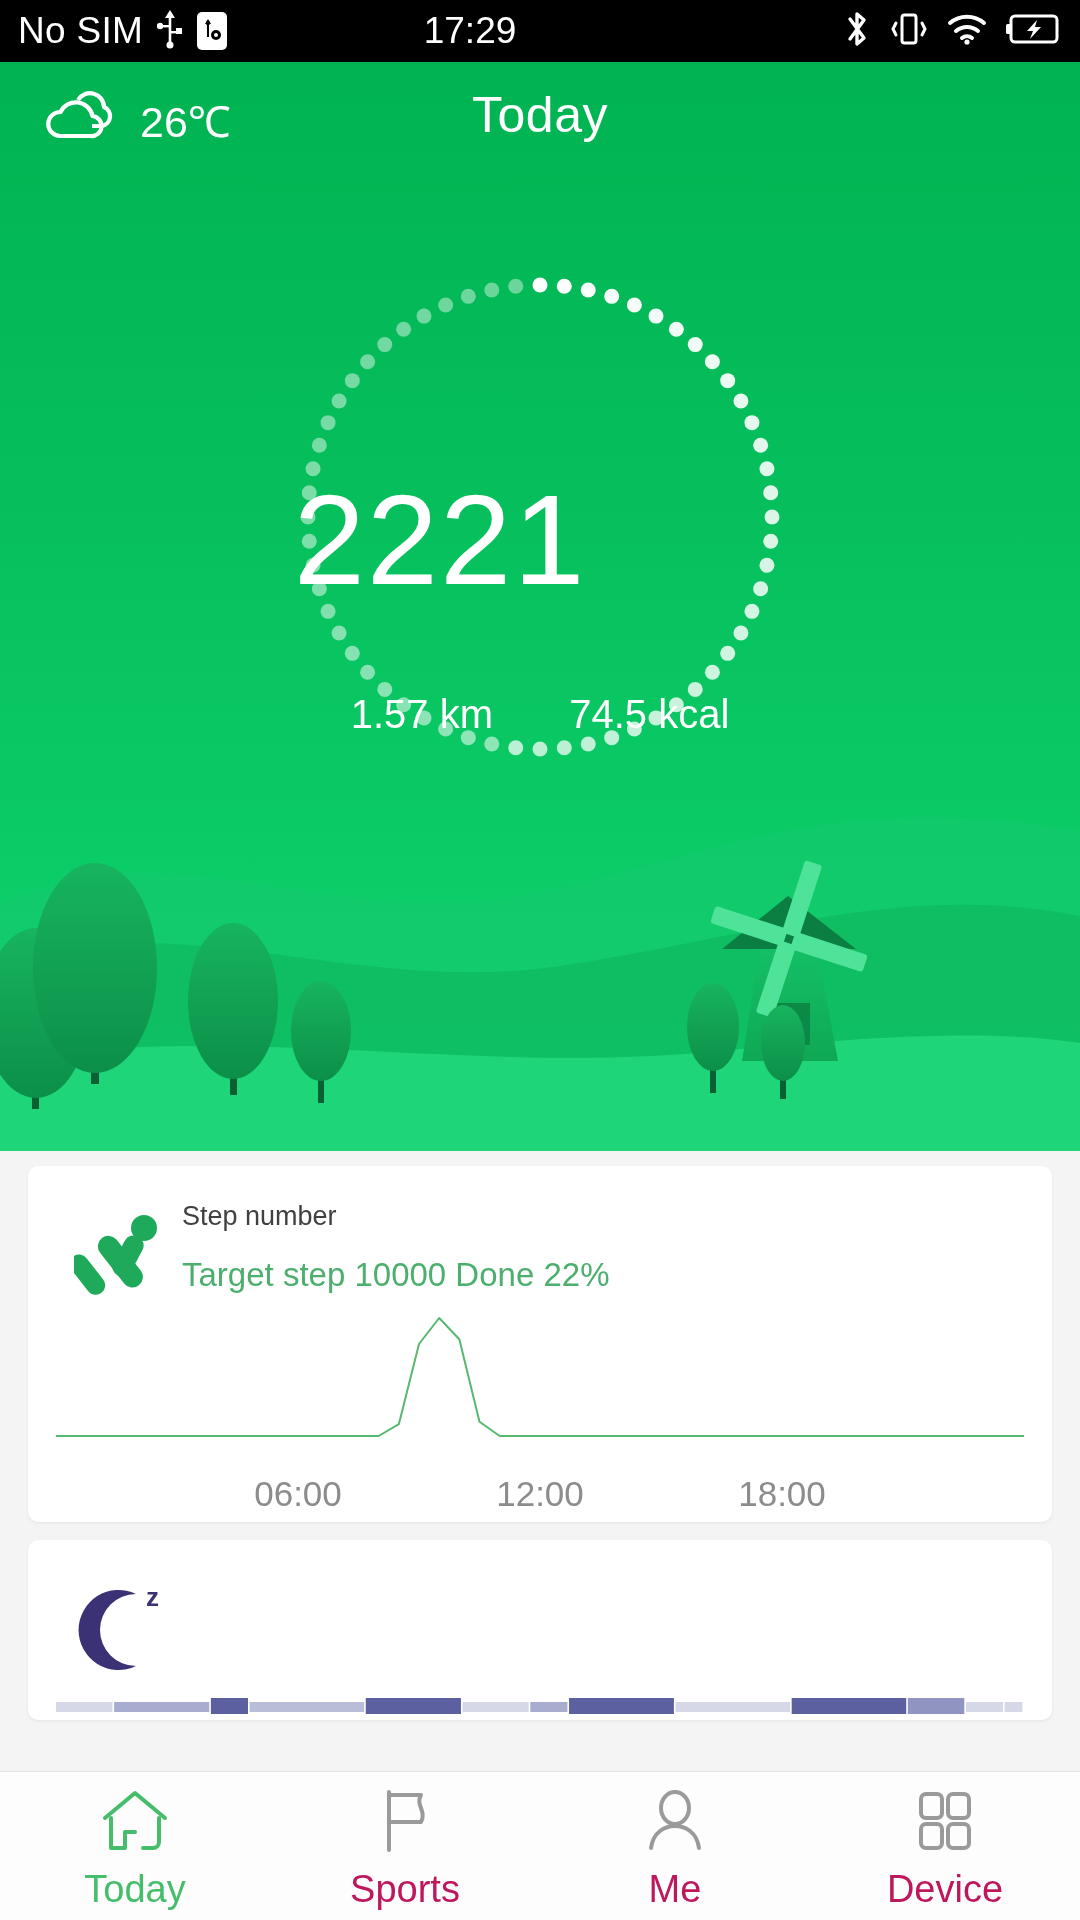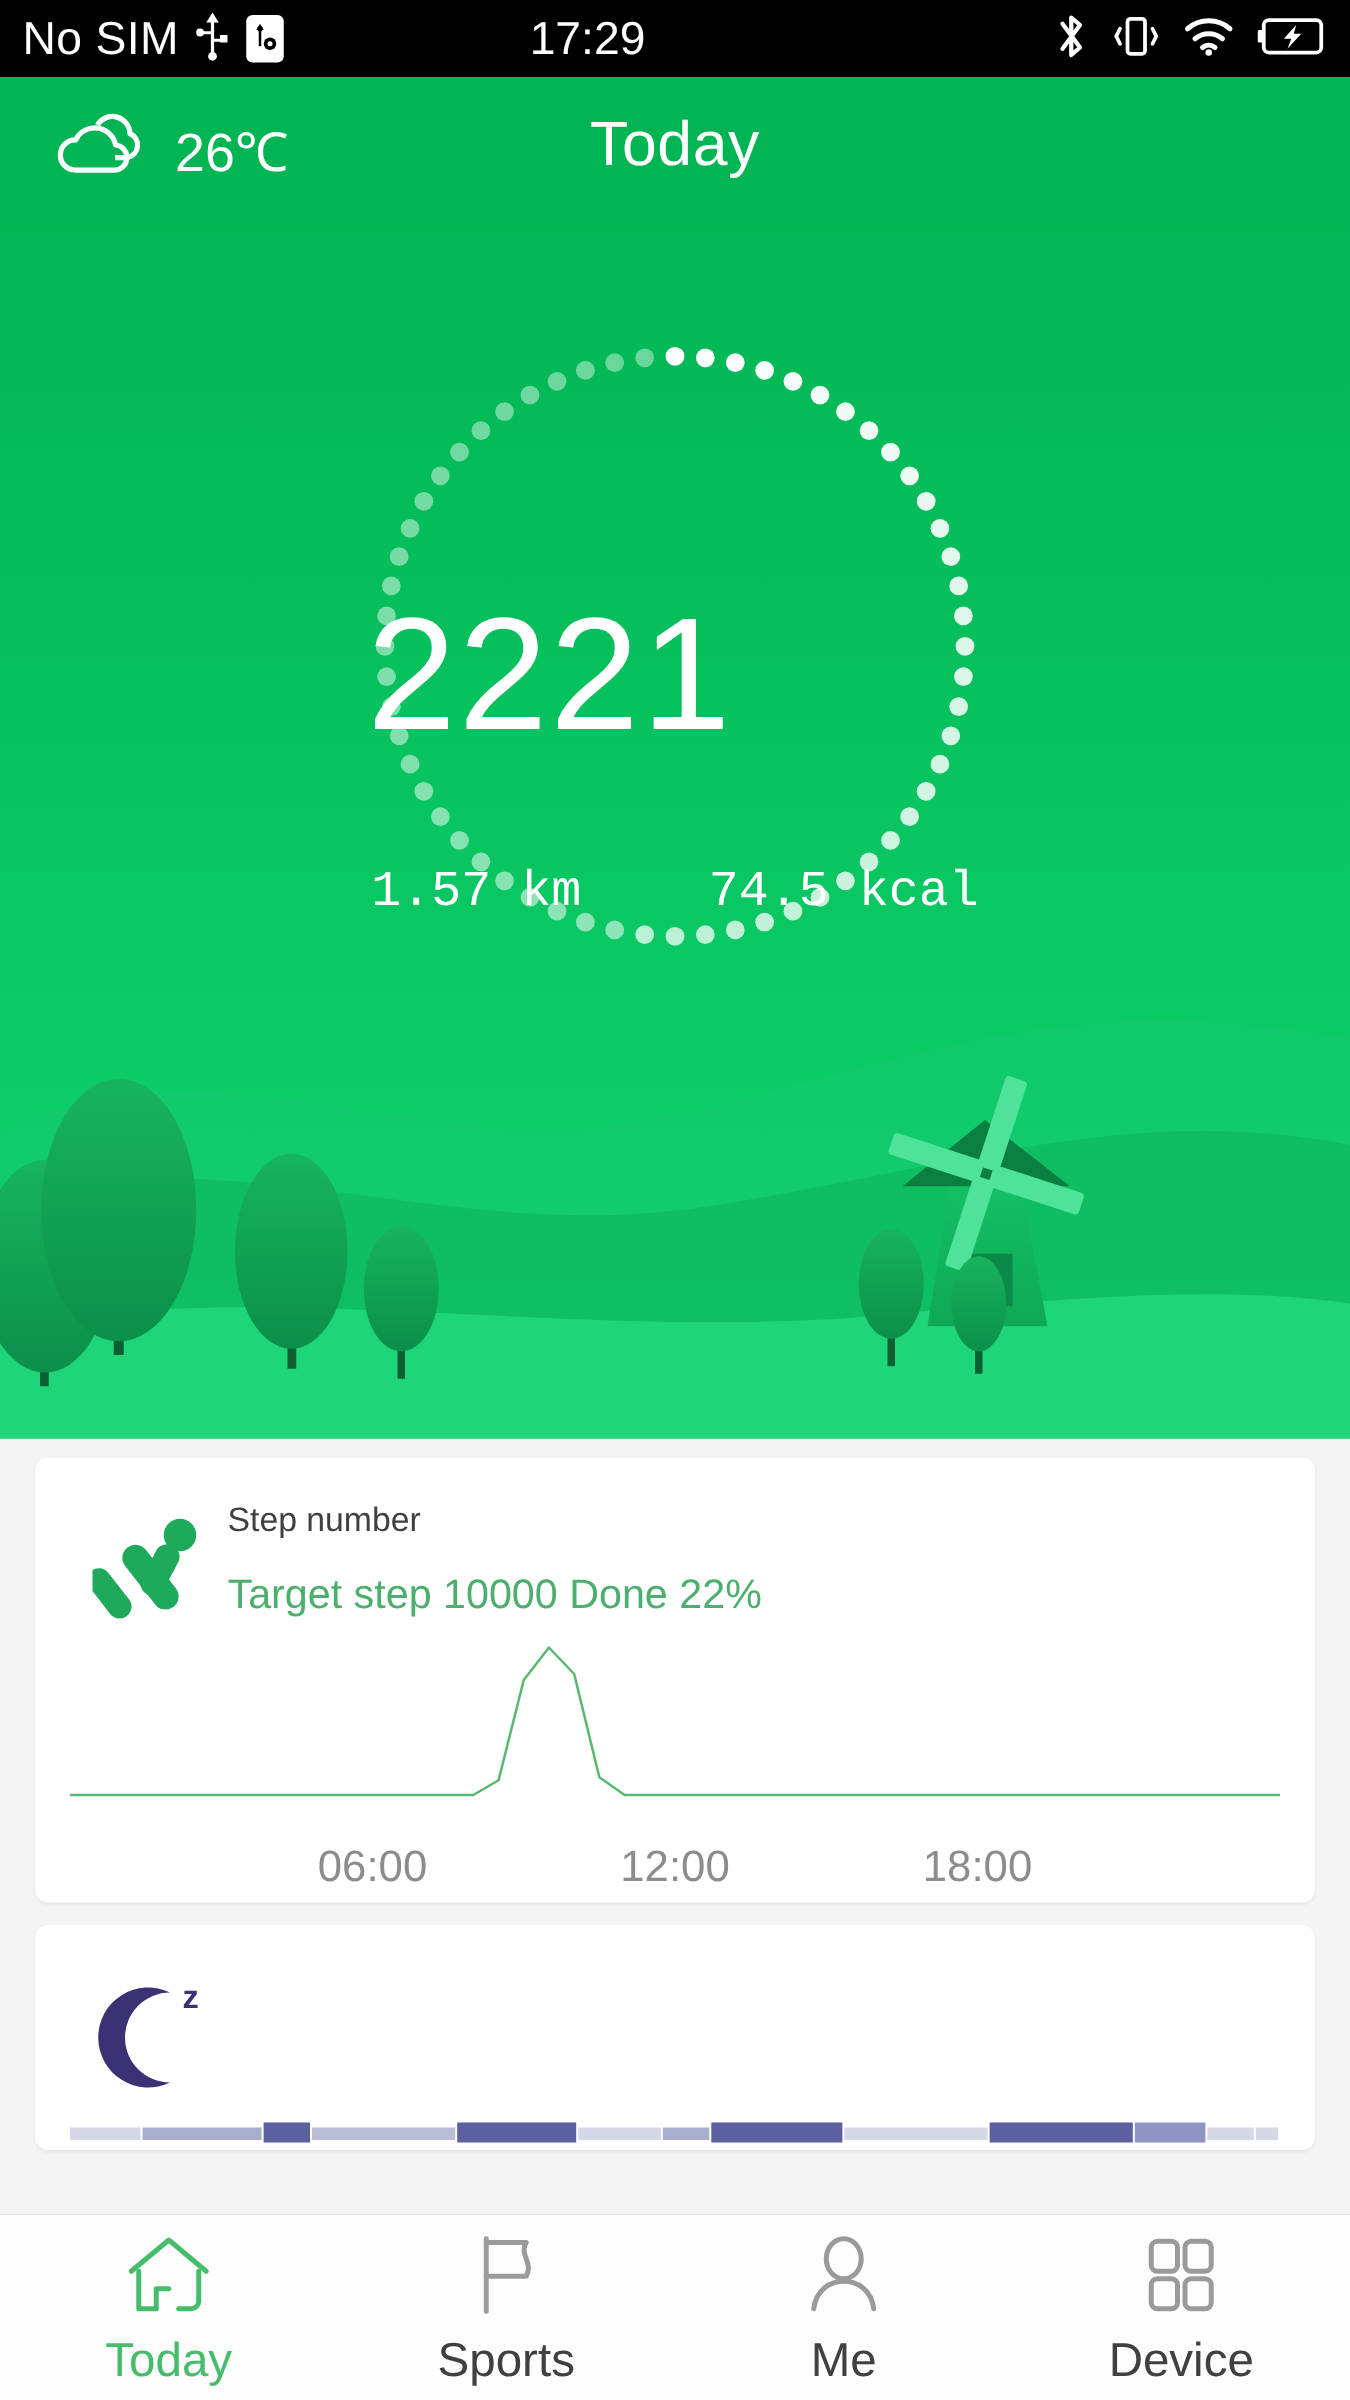--- a/index.html
+++ b/index.html
@@ -59,21 +59,21 @@
   .ring-wrap svg{ display:block; width:520px; height:520px; }
 
   .steps-big{
     position:absolute; left:0; top:378px; width:880px; text-align:center;
     color:#fff; font-size:128px; font-weight:400; line-height:1;
     letter-spacing:2px;
     margin-top:36px;
   }
   .steps-sub{
     position:absolute; left:0; top:630px; width:1080px; text-align:center;
-    color:#fff; font-size:40px; font-weight:300;font-family:Liberation Mono, monospace;
+    color:#fff; font-size:40px; font-weight:300;
   }
   .steps-sub span{ display:inline-block; }
   .steps-sub .gap{ width:54px; }
 
   
   .landscape{ position:absolute; left:0; bottom:0; width:1080px; height:420px; }
 
   
   .cards{
     position:absolute; top:1151px; left:0; width:1080px; height:620px;
@@ -107,21 +107,21 @@
   .bottomnav{
     position:absolute; bottom:0; left:0; width:1080px; height:149px;
     background:#fdfdfd; border-top:1px solid #e2e2e2;
     display:flex;
   }
   .navitem{
     flex:1; display:flex; flex-direction:column;
     align-items:center; justify-content:center; gap:10px;
     padding-top:6px;
   }
-  .navlabel{ font-size:38px; color:#404040; font-weight:300; }
+  .navlabel{ font-size:38px; color:#be185d; font-weight:300; }
   .navitem.active .navlabel{ color:#46bd6b; }
 </style>
 </head>
 <body>
 
 <div class="statusbar">
   <div class="sb-left">
     <span class="sb-nosim">No SIM</span>
     <span>
       <svg width="26" height="40" viewBox="0 0 26 40">

